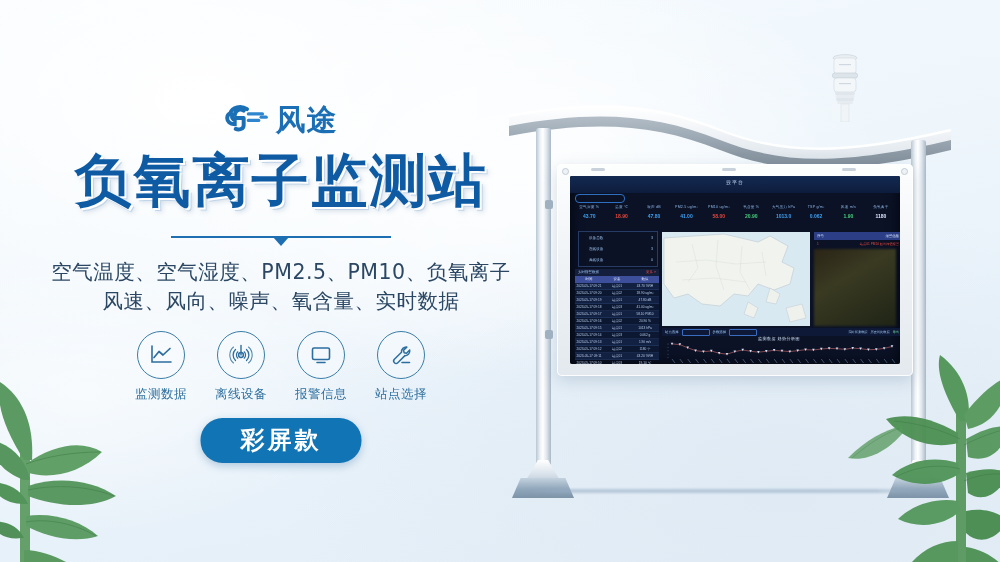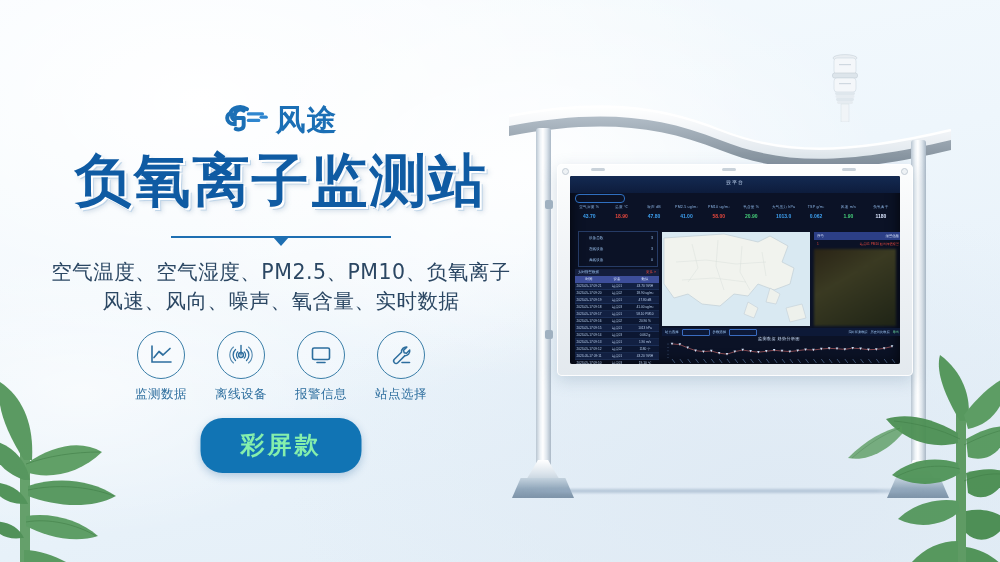--- a/index.html
+++ b/index.html
@@ -76,22 +76,22 @@
     background:rgba(255,255,255,.25);
   }
   .feat-circle svg{display:block;}
   .feat-label{
     font-size:12.5px;color:#2d6e9e;white-space:nowrap;letter-spacing:.5px;
     font-family:"DejaVu Sans","Liberation Sans",sans-serif;
   }
 
   .cta{
     position:absolute;left:50%;top:418px;transform:translateX(-50%);
-    background:#1174b4;color:#86efac;border:none;border-radius:22px;
-    padding:0 40px;height:55px;line-height:43px;
+    background:#1174b4;color:#ffffff;border:none;border-radius:22px;
+    padding:0 40px;height:45px;line-height:43px;
     font-size:24px;font-weight:bold;letter-spacing:3px;
     font-family:"DejaVu Sans","Liberation Sans",sans-serif;
     box-shadow:0 3px 8px rgba(20,90,150,.28);
     cursor:pointer;
   }
 
   
   .product{position:absolute;left:505px;top:0;width:470px;height:562px;}
 
   

